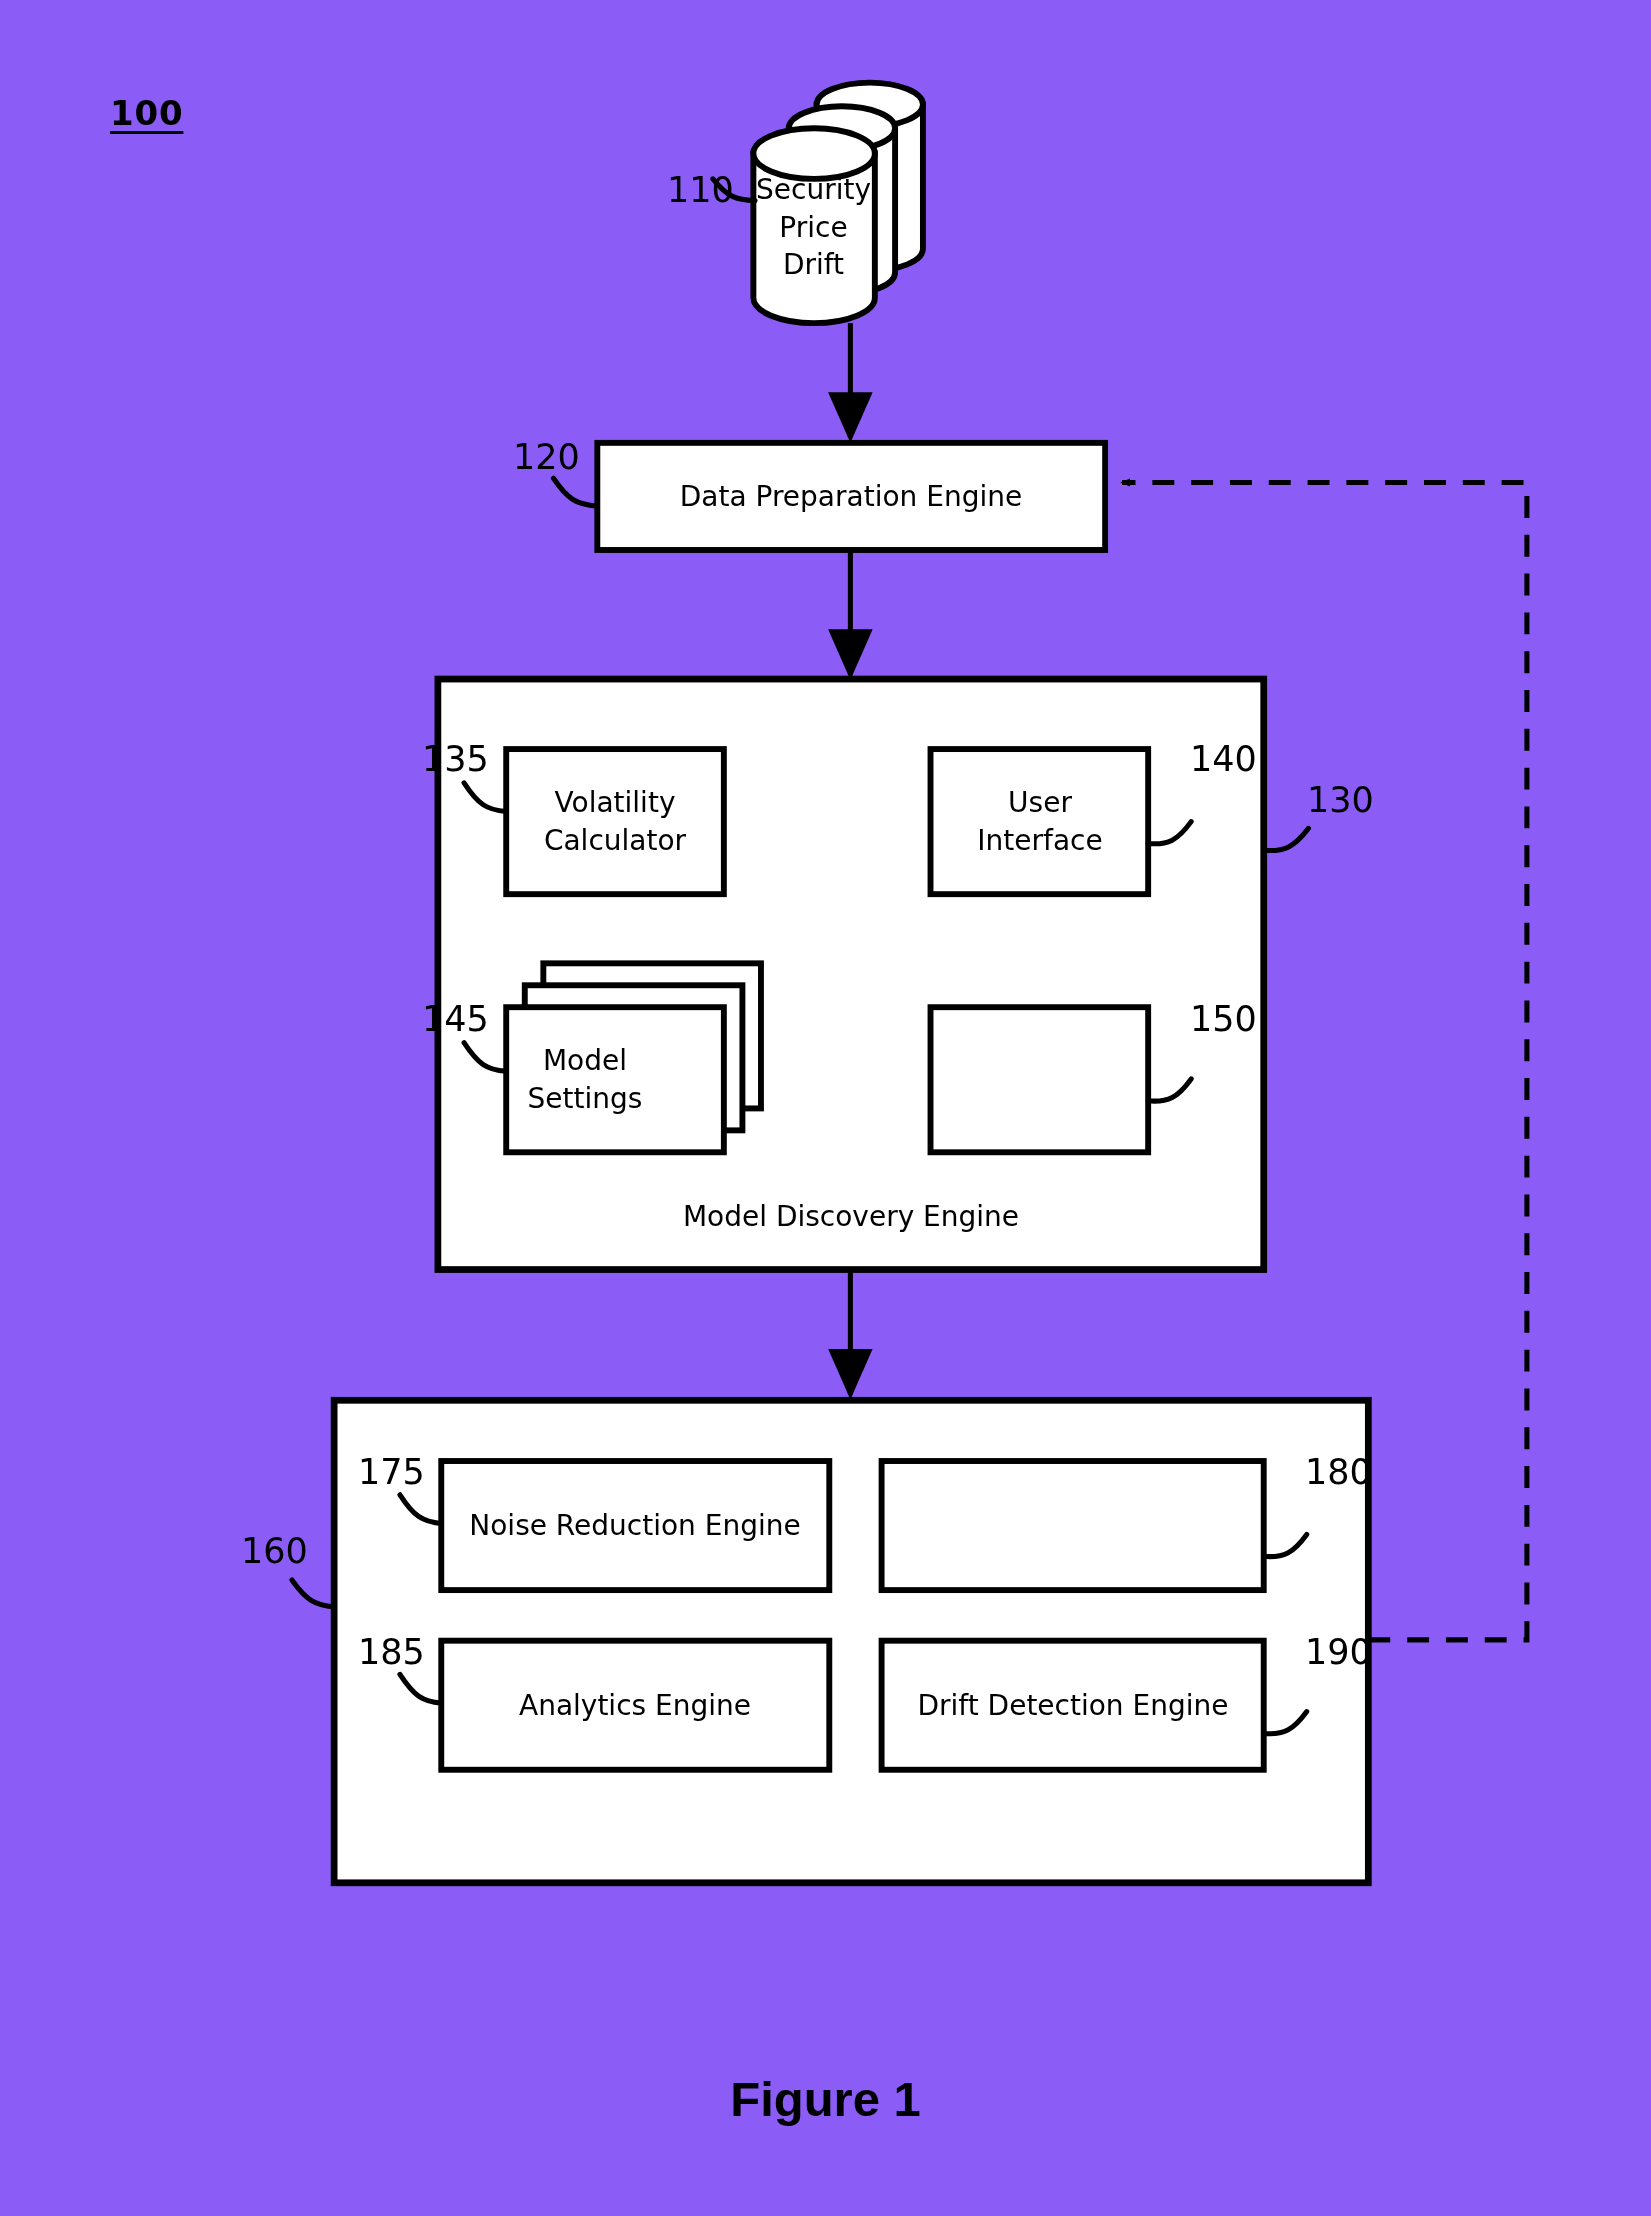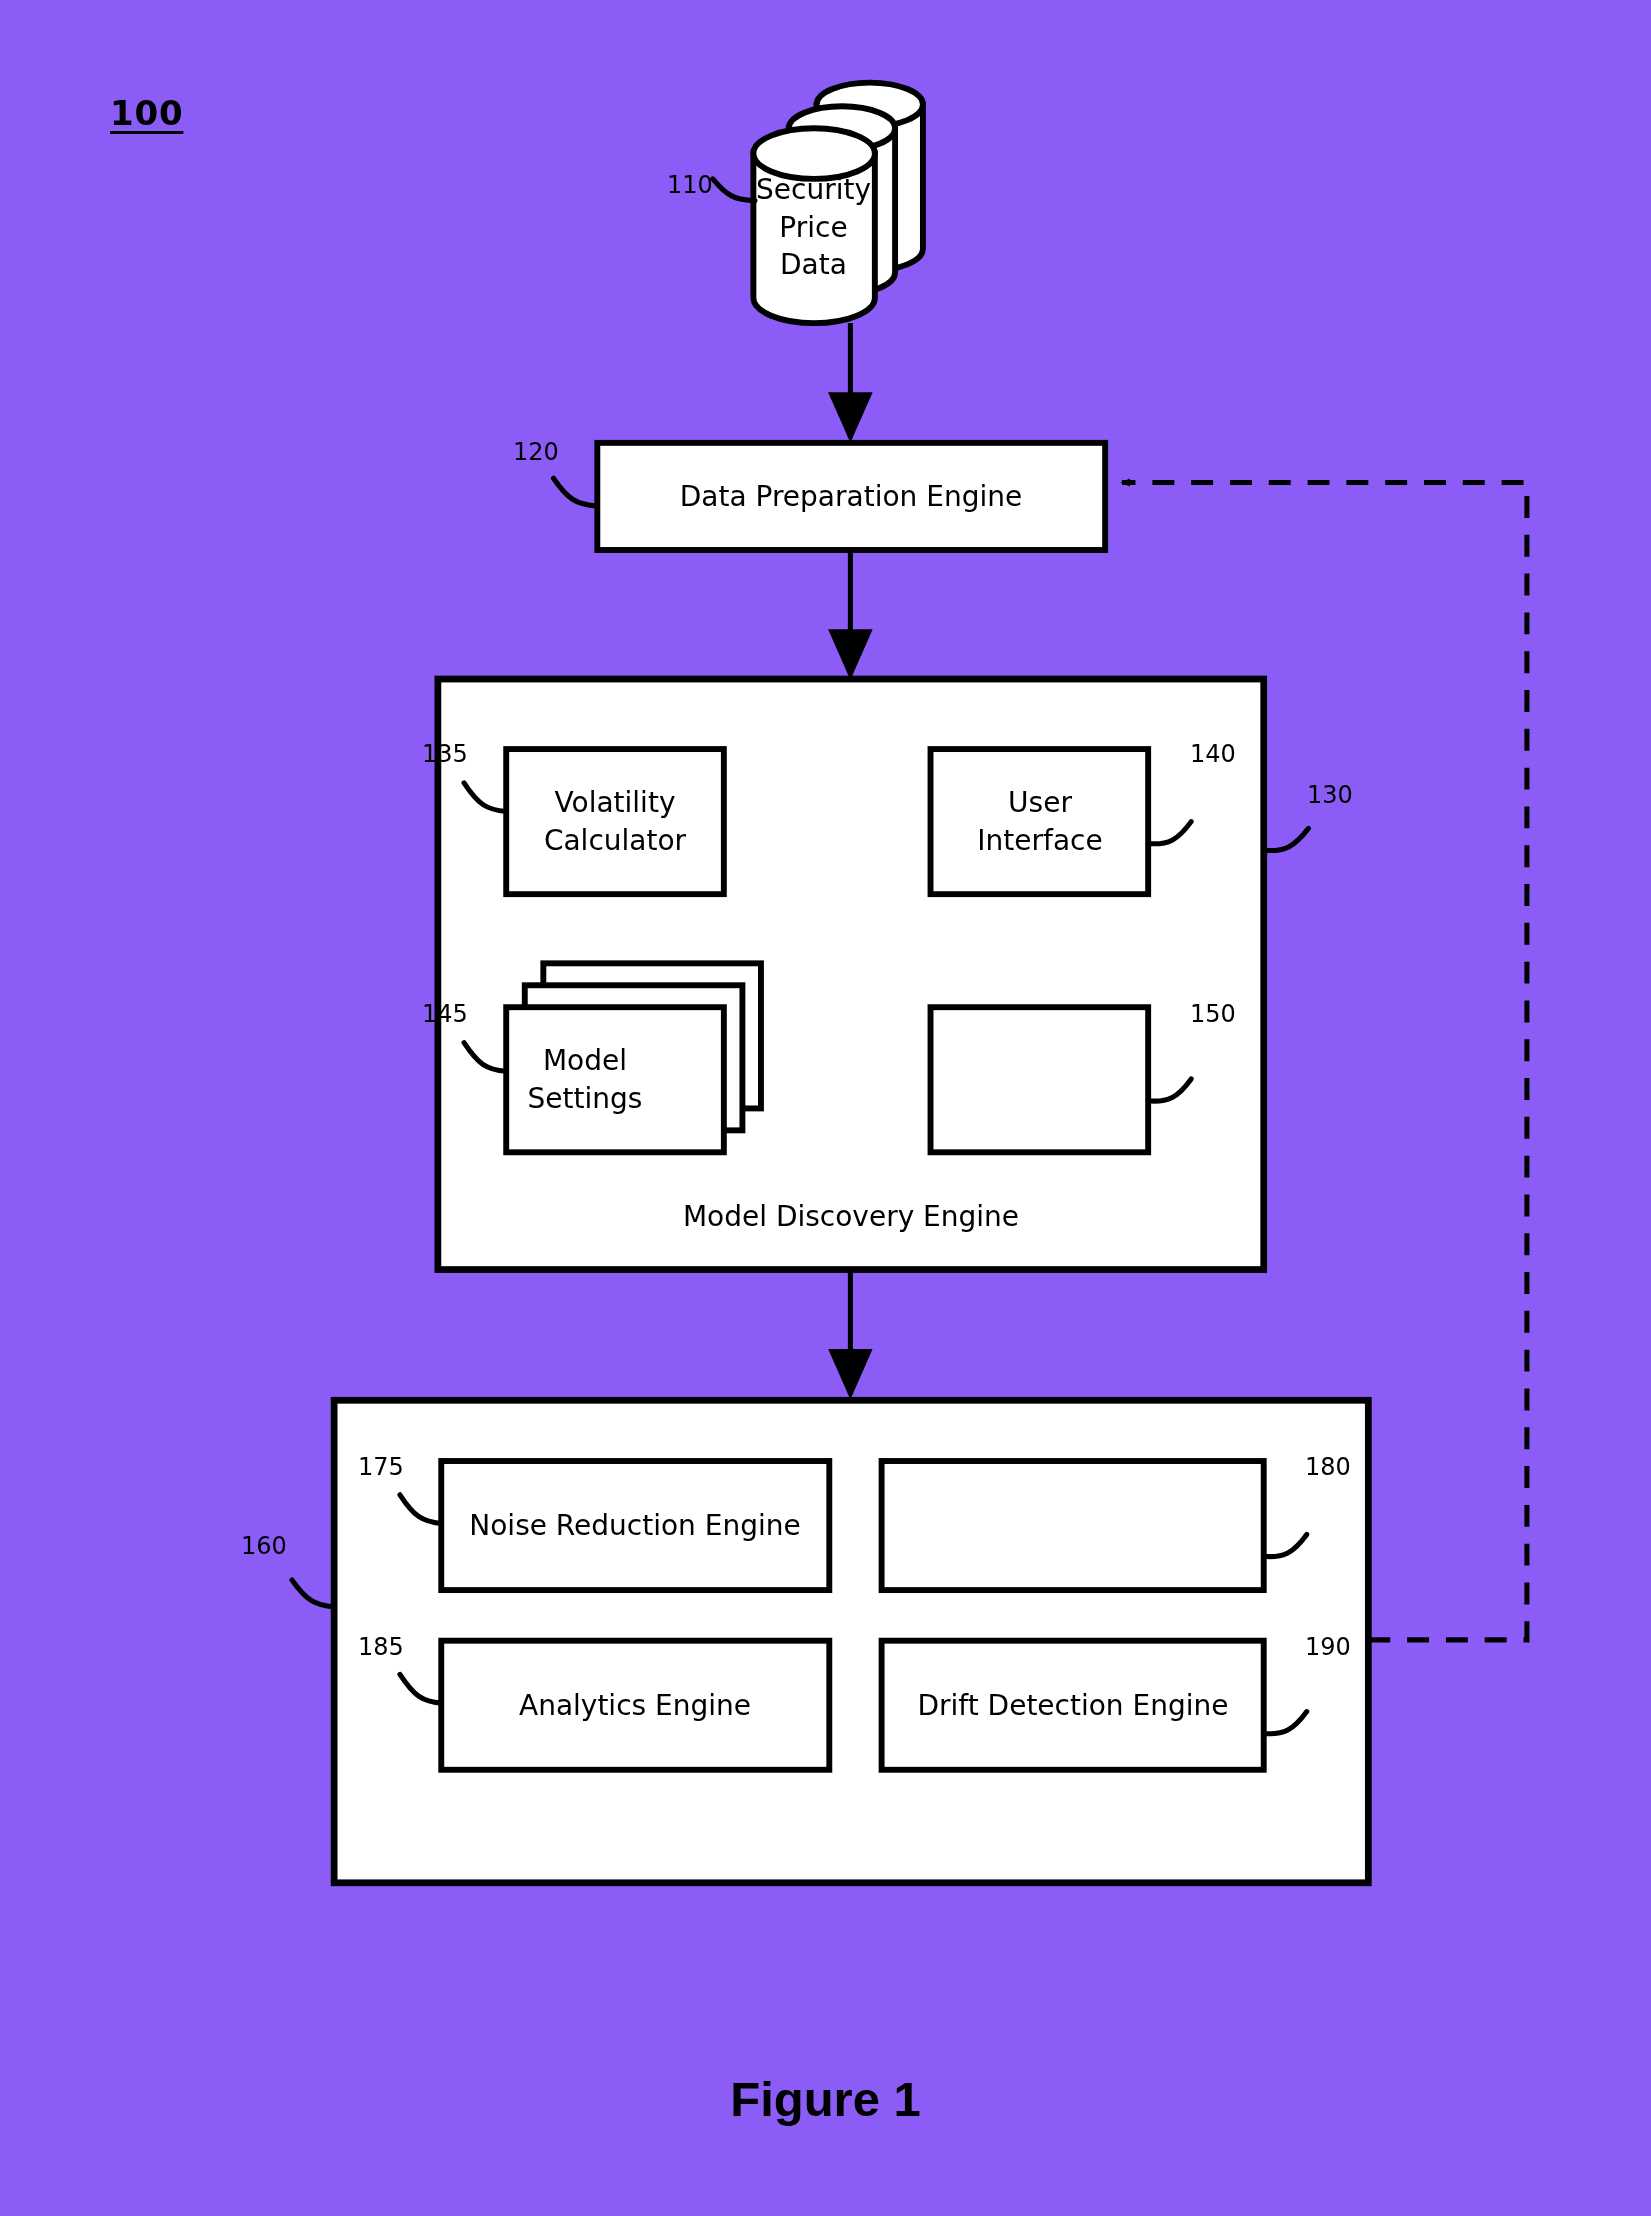--- a/index.html
+++ b/index.html
@@ -20,21 +20,21 @@
   #svg-root {
     position: absolute;
     left: 0;
     top: 0;
     width: 1651px;
     height: 2216px;
   }
   .ref-num {
     position: absolute;
     font-family: "DejaVu Sans", "Liberation Sans", sans-serif;
-    font-size: 24px;
+    font-size: 35px;
     color: #000;
     white-space: nowrap;
     line-height: 1;
   }
   .box-label {
     position: absolute;
     font-family: "DejaVu Sans", "Liberation Sans", sans-serif;
     font-size: 28px;
     color: #000;
     text-align: center;
@@ -144,21 +144,21 @@
 
     <rect x="1045" y="1945" width="453" height="153" fill="#ffffff" stroke="#000" stroke-width="7"></rect>
     <path d="M1498,2055 C1522,2057 1533,2051 1549,2029" fill="none" stroke="#000" stroke-width="6" stroke-linecap="round"></path>
 
     <path d="M1622,1944 L1810,1944 L1810,572 L1330,572" fill="none" stroke="#000" stroke-width="6" stroke-dasharray="26 20" marker-end="url(#arrowhead-dash)"></path>
   </svg>
 
   <div id="fig-num">100</div>
 
   <div class="box-label" style="left:753px; top:177px; width:121px; height:101px;">Security
-Price Data</div>
+Price Drift</div>
   <div class="ref-num" style="left:667px; top:173px;">110</div>
 
   <div class="box-label" style="left:597px; top:443px; width:508px; height:107px;">Data Preparation Engine</div>
   <div class="ref-num" style="left:513px; top:440px;">120</div>
 
   <div class="box-label" style="left:438px; top:1198px; width:826px; height:37px;">Model Discovery Engine</div>
   <div class="ref-num" style="left:1307px; top:783px;">130</div>
 
   <div class="box-label" style="left:506px; top:749px; width:218px; height:145px;">Volatility
 Calculator</div>

